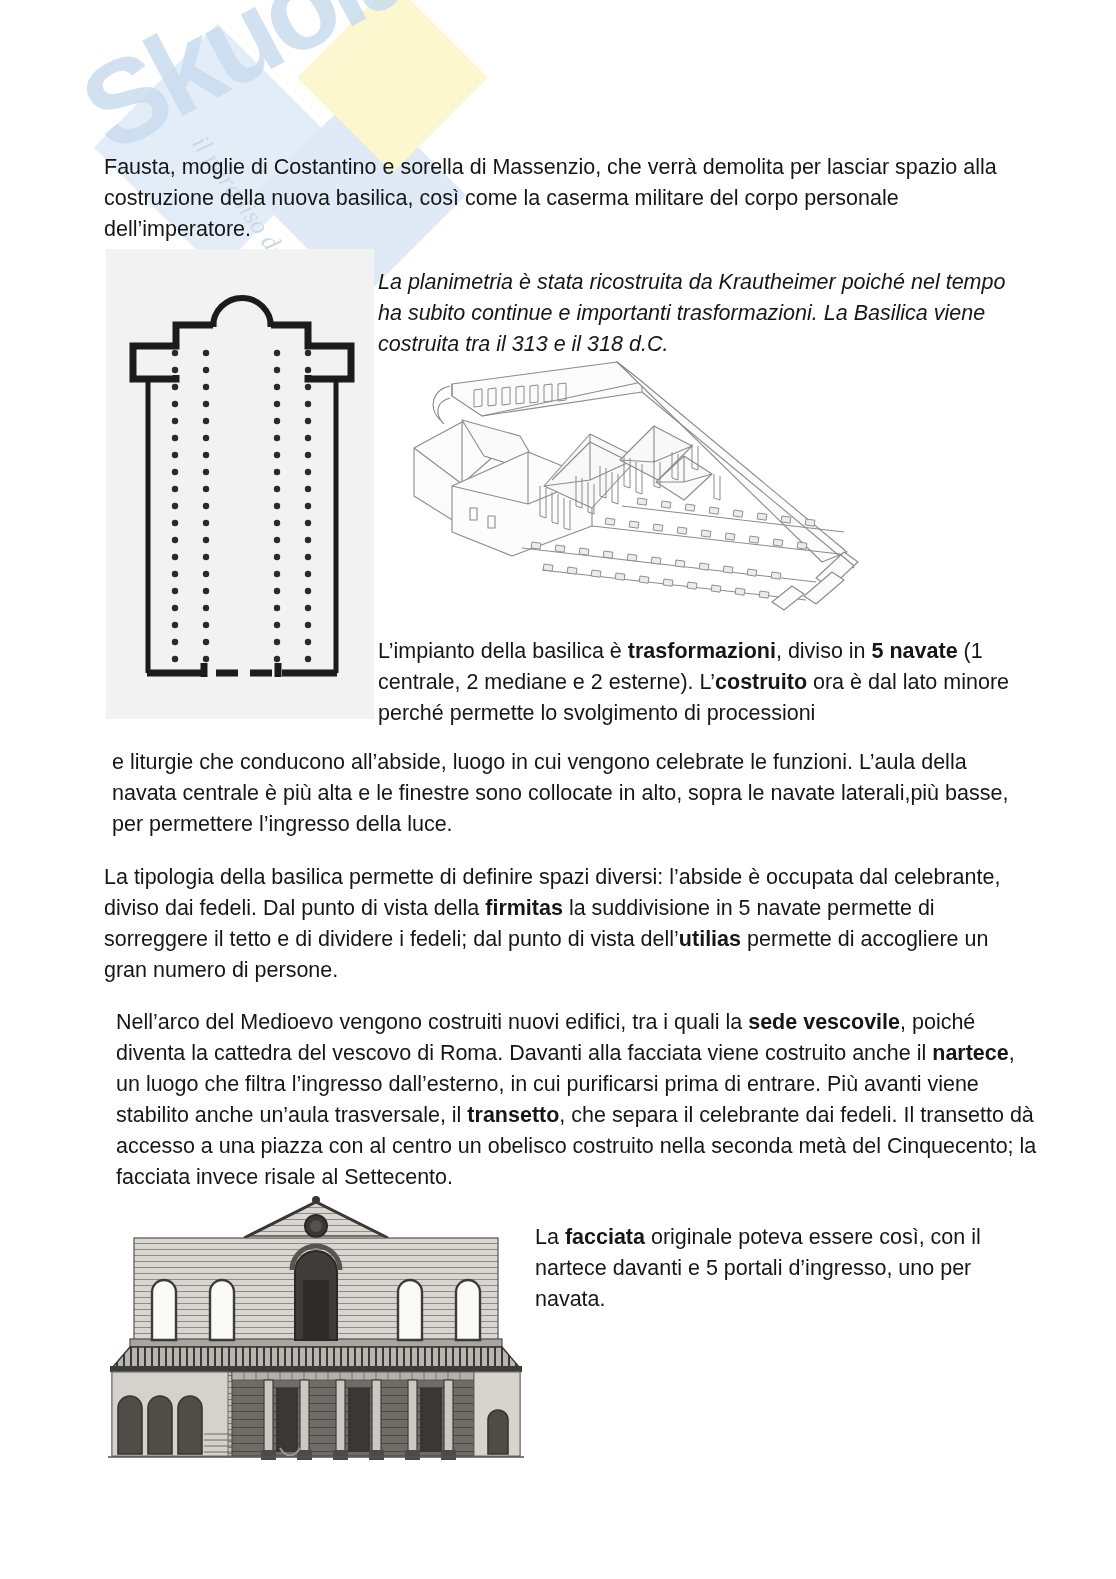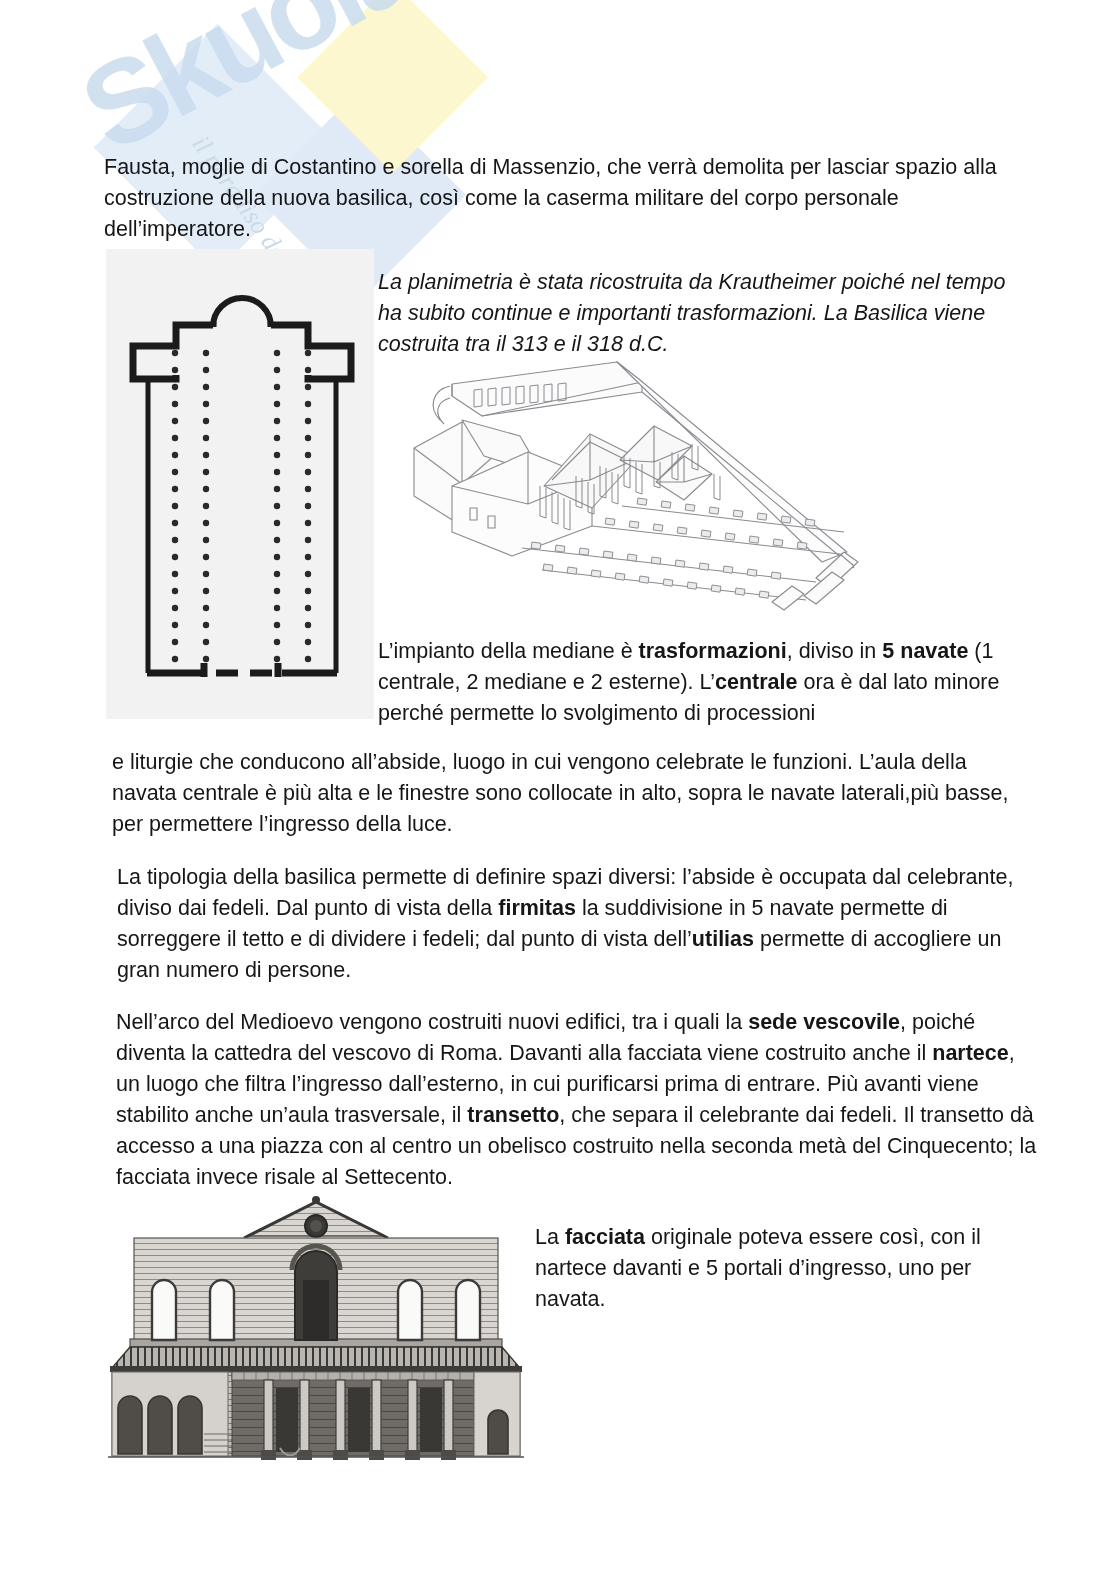--- a/index.html
+++ b/index.html
@@ -70,21 +70,21 @@
     line-height:31px;
     color:#161616;
     text-align:left;
   }
   .para b { font-weight:bold; }
 
   .p-top    { left:104px; top:130px;  width:905px; }
   .p-krauth { left:378px; top:245px;  width:635px;font-style:italic; }
   .p-impian { left:378px; top:614px;  width:645px; }
   .p-liturg { left:112px; top:725px;  width:920px; }
-  .p-tipo   { left:104px; top:840px;  width:920px;margin-left:13px; }
+  .p-tipo   { left:104px; top:840px;  width:920px; }
   .p-medio  { left:116px; top:985px;  width:925px; }
   .p-facc   { left:535px; top:1200px; width:480px; }
 
   
   #fig-plan {
     position:absolute; z-index:1;
     left:106px; top:249px; width:268px; height:470px;
     background:#f2f2f2;
   }
   #fig-plan svg { display:block; }
@@ -466,21 +466,21 @@
     <line x1="4" y1="261" x2="420" y2="261" stroke="#55524e" stroke-width="1.6"></line>
   </svg>
 </div>
 
 <div id="page">
 
   <p class="para p-top"><span>Fausta, moglie di Costantino e sorella di Massenzio, che verrà demolita per lasciar spazio alla costruzione della nuova basilica, così come la caserma militare del corpo personale dell’imperatore.</span></p>
 
   <p class="para p-krauth"><span>La planimetria è stata ricostruita da Krautheimer poiché nel tempo ha subito continue e importanti trasformazioni. La Basilica viene costruita tra il 313 e il 318 d.C.</span></p>
 
-  <p class="para p-impian"><span>L’impianto della mediane è </span><b>trasformazioni</b><span>, diviso in </span><b>5 navate</b><span> (1 centrale, 2 mediane e 2 esterne). L’</span><b>centrale</b><span> ora è dal lato minore perché permette lo svolgimento di processioni</span></p>
+  <p class="para p-impian"><span>L’impianto della basilica è </span><b>trasformazioni</b><span>, diviso in </span><b>5 navate</b><span> (1 centrale, 2 mediane e 2 esterne). L’</span><b>costruito</b><span> ora è dal lato minore perché permette lo svolgimento di processioni</span></p>
 
   <p class="para p-liturg"><span>e liturgie che conducono all’abside, luogo in cui vengono celebrate le funzioni. L’aula della navata centrale è più alta e le finestre sono collocate in alto, sopra le navate laterali,più basse, per permettere l’ingresso della luce.</span></p>
 
   <p class="para p-tipo"><span>La tipologia della basilica permette di definire spazi diversi: l’abside è occupata dal celebrante, diviso dai fedeli. Dal punto di vista della </span><b>firmitas</b><span> la suddivisione in 5 navate permette di sorreggere il tetto e di dividere i fedeli; dal punto di vista dell’</span><b>utilias</b><span> permette di accogliere un gran numero di persone.</span></p>
 
   <p class="para p-medio"><span>Nell’arco del Medioevo vengono costruiti nuovi edifici, tra i quali la </span><b>sede vescovile</b><span>, poiché diventa la cattedra del vescovo di Roma. Davanti alla facciata viene costruito anche il </span><b>nartece</b><span>, un luogo che filtra l’ingresso dall’esterno, in cui purificarsi prima di entrare. Più avanti viene stabilito anche un’aula trasversale, il </span><b>transetto</b><span>, che separa il celebrante dai fedeli. Il transetto dà accesso a una piazza con al centro un obelisco costruito nella seconda metà del Cinquecento; la facciata invece risale al Settecento.</span></p>
 
   <p class="para p-facc"><span>La </span><b>facciata</b><span> originale poteva essere così, con il nartece davanti e 5 portali d’ingresso, uno per navata.</span></p>
 
 </div>

